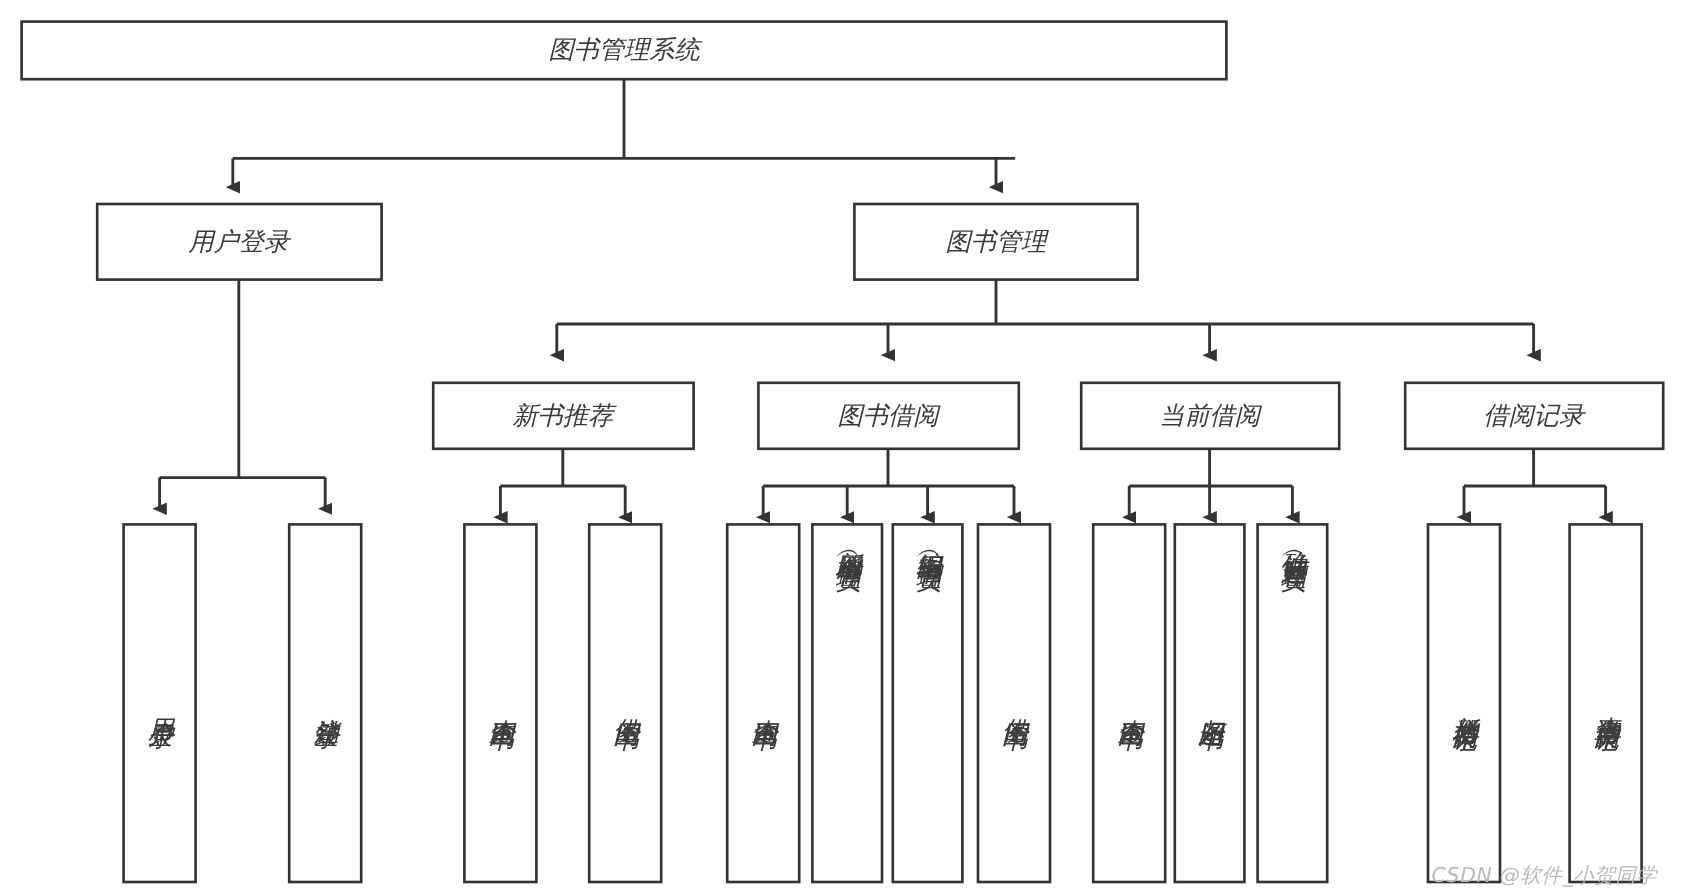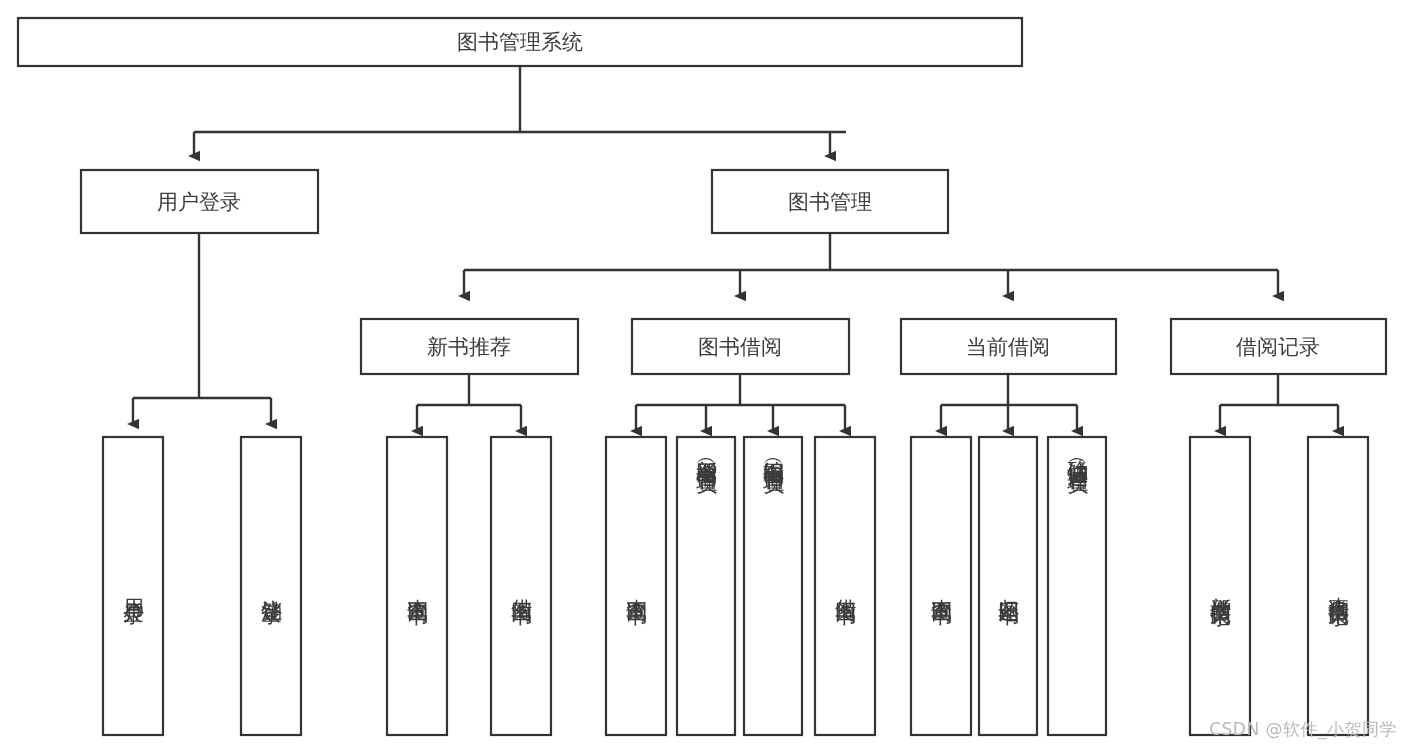--- a/index.html
+++ b/index.html
@@ -11,20 +11,21 @@
     width: 1405px;
     height: 747px;
     font-family: "DejaVu Sans", "Liberation Sans", sans-serif;
     overflow: hidden;
     position: relative;
   }
   #diagram-root {
     position: relative;
     width: 1405px;
     height: 747px;
+    font-style: italic;
   }
   svg.canvas {
     position: absolute;
     left: 0;
     top: 0;
     width: 1405px;
     height: 747px;
     display: block;
   }
   .node-box {
@@ -61,21 +62,21 @@
     text-orientation: upright;
     font-family: "DejaVu Sans", "Liberation Sans", sans-serif;
     font-size: 21px;
     line-height: 1.12;
     color: #3b3b3b;
     letter-spacing: 2px;
     white-space: nowrap;
   }
   .watermark {
     position: absolute;
-    right: 8px;
+    right: 24px;
     bottom: 6px;
     font-family: "DejaVu Sans", "Liberation Sans", sans-serif;
     font-size: 17px;
     color: #b9b9b9;
     white-space: nowrap;
     letter-spacing: 0.5px;
   }
 </style>
 </head>
 <body>

